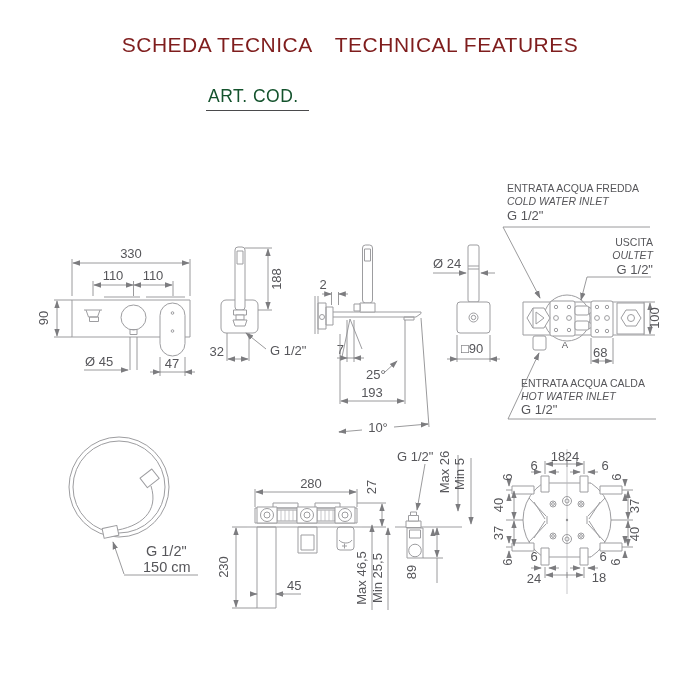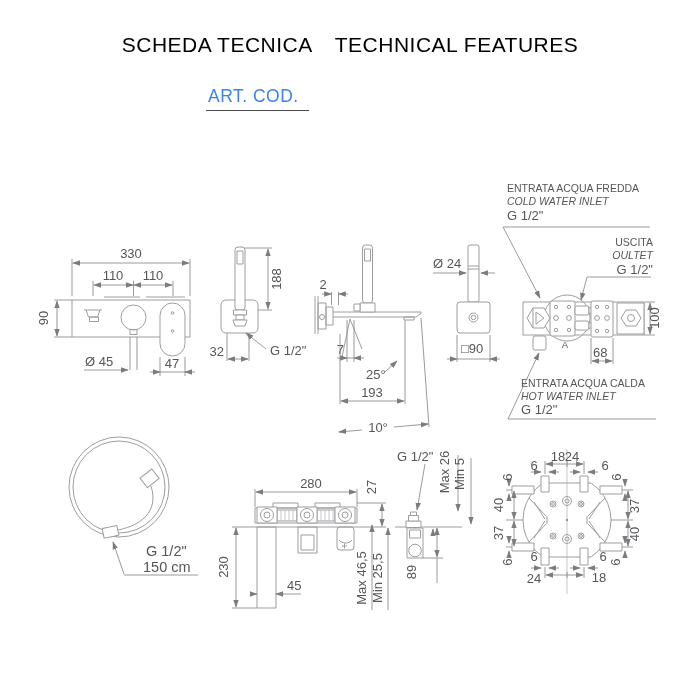--- a/index.html
+++ b/index.html
@@ -1,23 +1,23 @@
 <!DOCTYPE html>
 <html><head>
 <meta charset="utf-8">
 <style>
   html,body{margin:0;padding:0;background:#fff;}
   .page{position:relative;width:700px;height:700px;background:#fff;overflow:hidden;
         font-family:"Liberation Sans",sans-serif;}
   .title-row{position:absolute;top:33px;left:0;width:700px;text-align:center;
-             font-size:21px;letter-spacing:.5px;color:#000000;white-space:nowrap;}
+             font-size:21px;letter-spacing:.5px;color:#7f1d1d;white-space:nowrap;}
   .title-row .sp{display:inline-block;}
   .title-row .gap{display:inline-block;width:22px;}
   .art-label{position:absolute;top:86px;left:206px;font-size:17.5px;letter-spacing:.5px;
-             color:#3b82f6;border-bottom:1.5px solid #4a4a4c;padding:0 10px 3px 2px;}
+             color:#14532d;border-bottom:1.5px solid #4a4a4c;padding:0 10px 3px 2px;}
   .art-code{position:absolute;top:78px;left:353px;font-size:26px;font-weight:bold;
             color:#1c1c1e;letter-spacing:1px;}
   svg{position:absolute;top:0;left:0;}
   .ln{stroke:#9d9da0;fill:none;stroke-width:1;stroke-linejoin:round;}
   .lf{stroke:#9d9da0;fill:#fff;stroke-width:1;stroke-linejoin:round;}
   .dm{stroke:#8e8e91;fill:none;stroke-width:.9;}
   .th{stroke:#b9b9bc;fill:none;stroke-width:.8;}
   .wh{fill:#fff;stroke:none;}
   text{fill:#56565a;font-family:"Liberation Sans",sans-serif;}
   .d{font-size:13px;}

